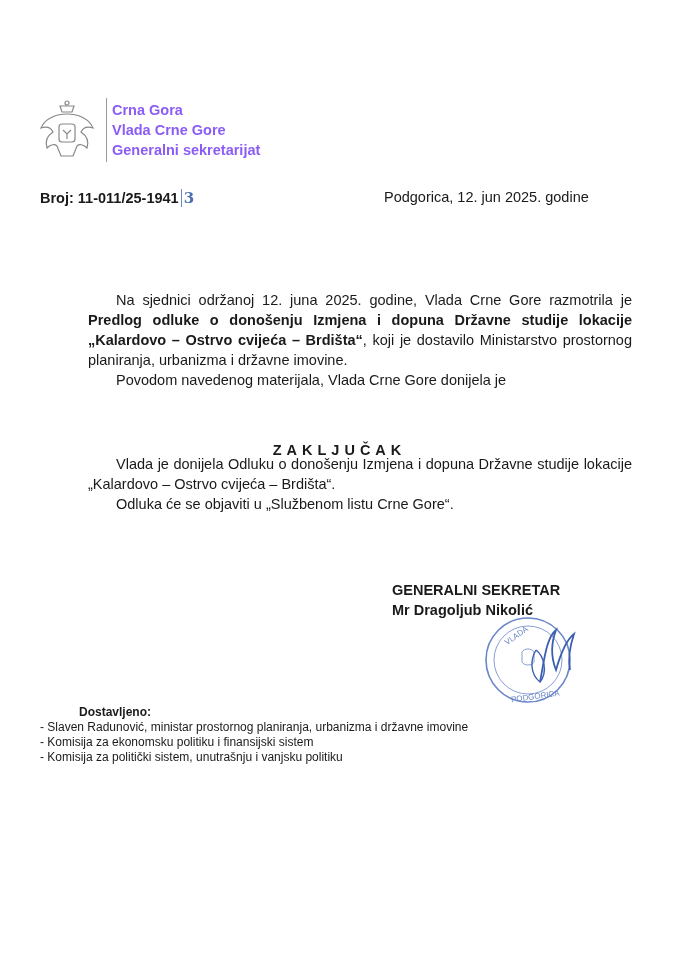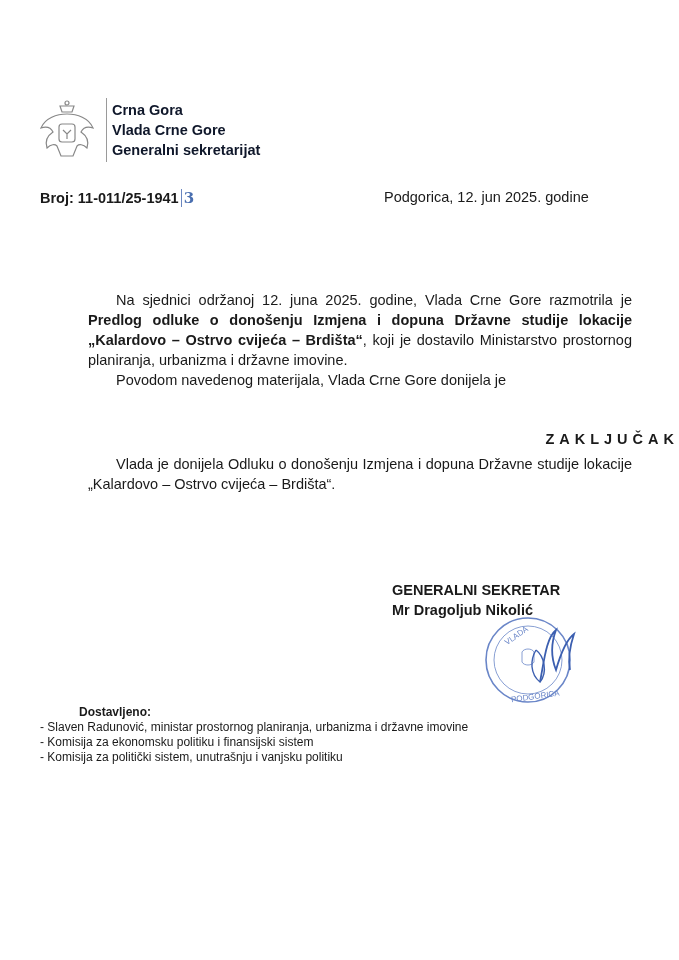--- a/index.html
+++ b/index.html
@@ -3,28 +3,28 @@
   <meta charset="utf-8">
   <style>
     html, body { margin: 0; padding: 0; }
     body {
       width: 679px; height: 960px; background: #ffffff; position: relative; overflow: hidden;
       font-family: "Liberation Sans", sans-serif; color: #1a1a1a;
     }
     .abs { position: absolute; }
     .logo { left: 36px; top: 98px; width: 62px; height: 62px; }
     .vline { left: 106px; top: 98px; width: 1px; height: 64px; background: #9a9a9a; }
-    .org { left: 112px; top: 100px; font-weight: bold; font-size: 14.5px; line-height: 20px; color: #0f172a; }
+    .org { left: 112px; top: 100px; font-weight: bold; font-size: 14.5px; line-height: 20px; color: #8b5cf6; }
     .refline { left: 40px; top: 189px; font-size: 14.5px; font-weight: bold; }
     .hand { color: #4a6fb0; font-family: "DejaVu Serif", serif; font-size: 15px; margin-left: 2px; border-left: 1px solid #6a86c0; padding-left: 2px; }
     .dateline { left: 384px; top: 189px; font-size: 14.5px; }
     .body-text { left: 88px; width: 544px; font-size: 14.5px; line-height: 20px; text-align: justify; }
     .p1 { top: 290px; }
     .indent { text-indent: 28px; }
-    .title { left: 0; width: 679px; top: 431px; text-align: right; font-weight: bold; font-size: 14.5px; letter-spacing: 5px; }
+    .title { left: 0; width: 679px; top: 442px; text-align: center; font-weight: bold; font-size: 14.5px; letter-spacing: 5px; }
     .p2 { top: 454px; }
     .sig { left: 392px; width: 256px; top: 580px; text-align: left; font-weight: bold; font-size: 14.5px; line-height: 20px; }
     .stamp { left: 478px; top: 610px; width: 106px; height: 96px; }
     .dost { left: 40px; top: 705px; font-size: 12px; line-height: 15px; }
     .dost .hd { font-weight: bold; margin-left: 39px; }
   </style>
 </head>
 <body>
 
 <svg class="abs logo" viewBox="0 0 62 62">
@@ -52,20 +52,21 @@
   <div class="indent">
     <span>Na sjednici održanoj 12. juna 2025. godine, Vlada Crne Gore razmotrila je </span><b>Predlog odluke o donošenju Izmjena i dopuna Državne studije lokacije „Kalardovo – Ostrvo cvijeća – Brdišta“</b><span>, koji je dostavilo Ministarstvo prostornog planiranja, urbanizma i državne imovine.</span>
   </div>
   <div class="indent">Povodom navedenog materijala, Vlada Crne Gore donijela je</div>
 </div>
 
 <div class="abs title">ZAKLJUČAK</div>
 
 <div class="abs body-text p2">
   <div class="indent">Vlada je donijela Odluku o donošenju Izmjena i dopuna Državne studije lokacije „Kalardovo – Ostrvo cvijeća – Brdišta“.</div>
+  <div class="indent">Odluka će se objaviti u „Službenom listu Crne Gore“.</div>
 </div>
 
 <div class="abs sig">
   <div>GENERALNI SEKRETAR</div>
   <div>Mr Dragoljub Nikolić</div>
 </div>
 
 <svg class="abs stamp" viewBox="0 0 106 96">
   <g stroke="#6a86c8" fill="none">
     <circle cx="50" cy="50" r="42" stroke-width="1.6"></circle>

